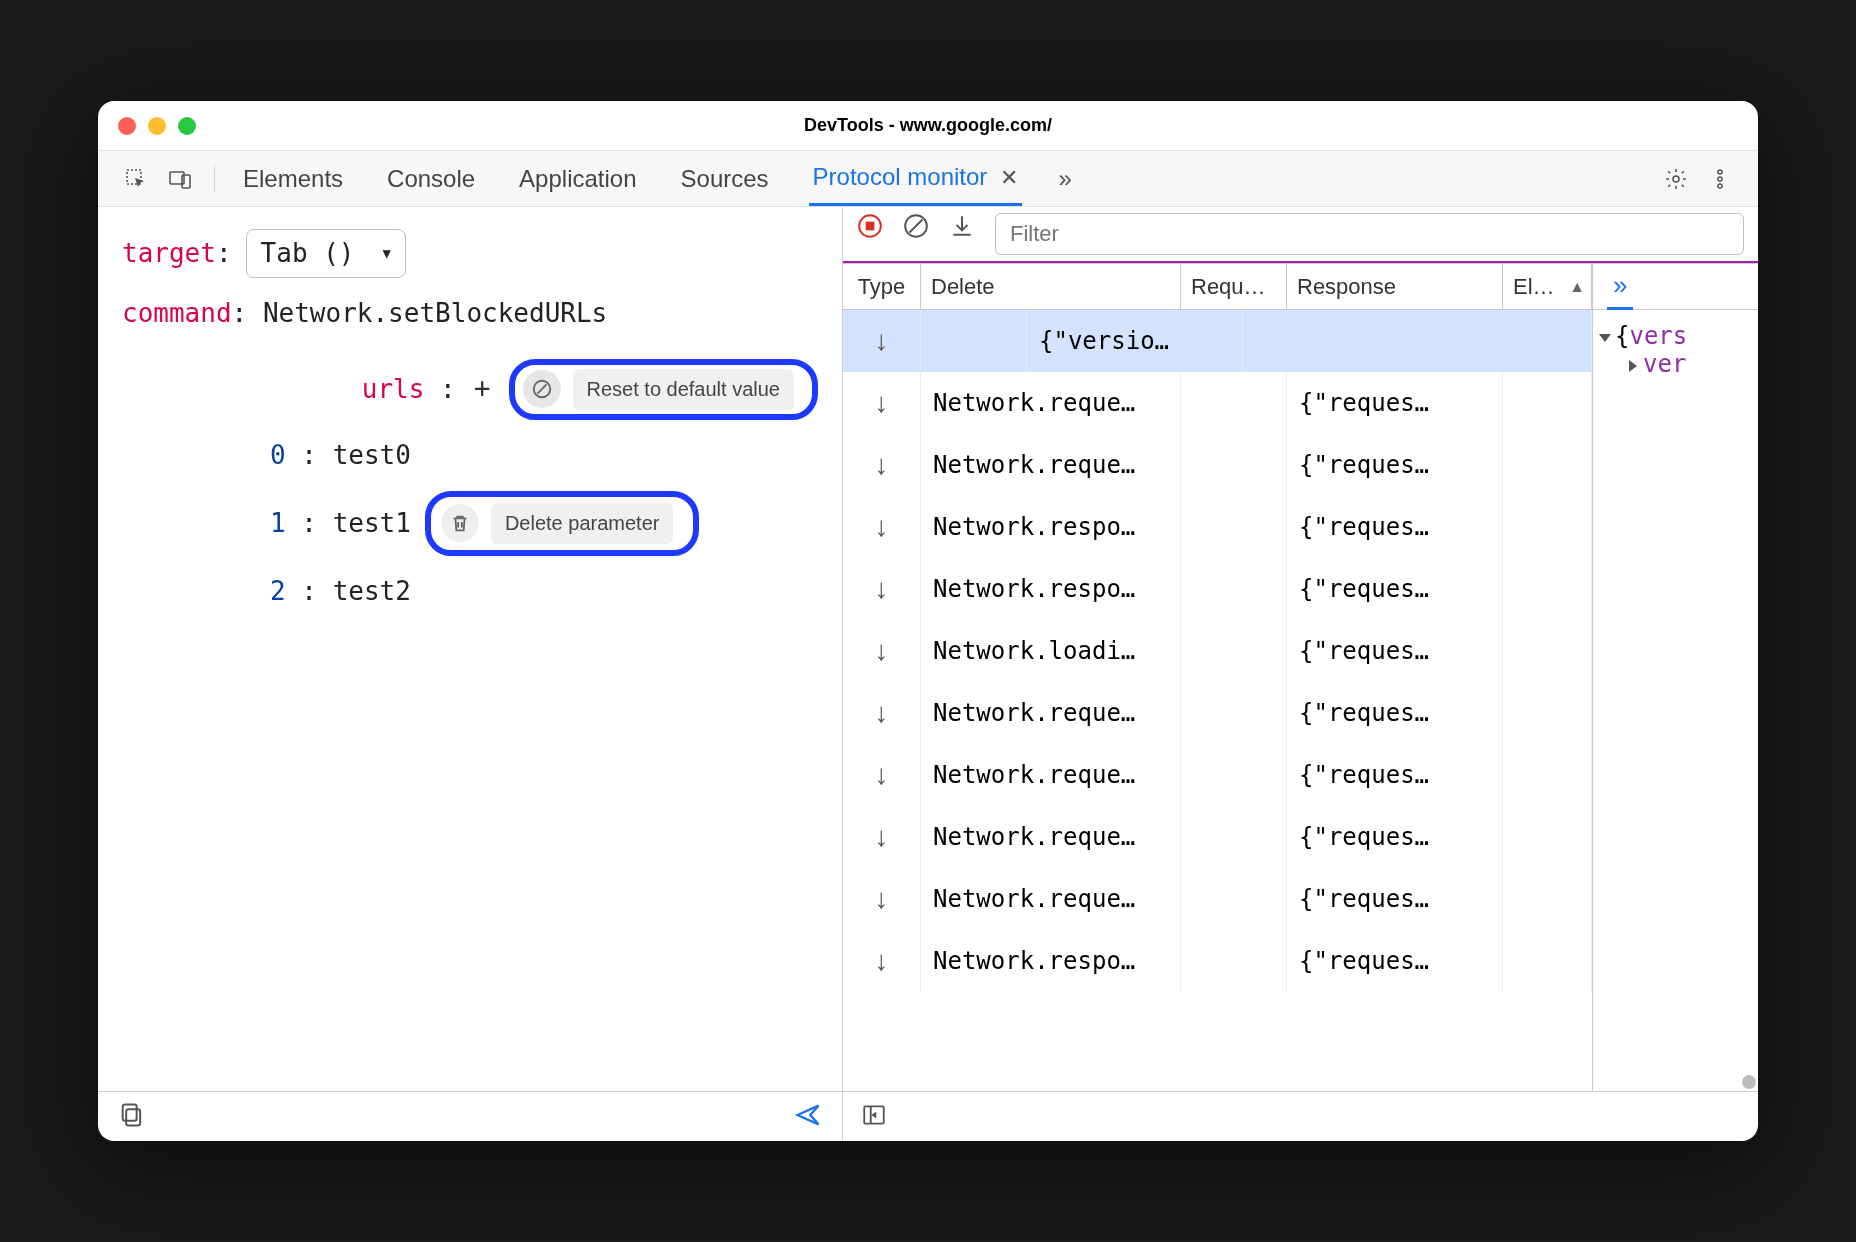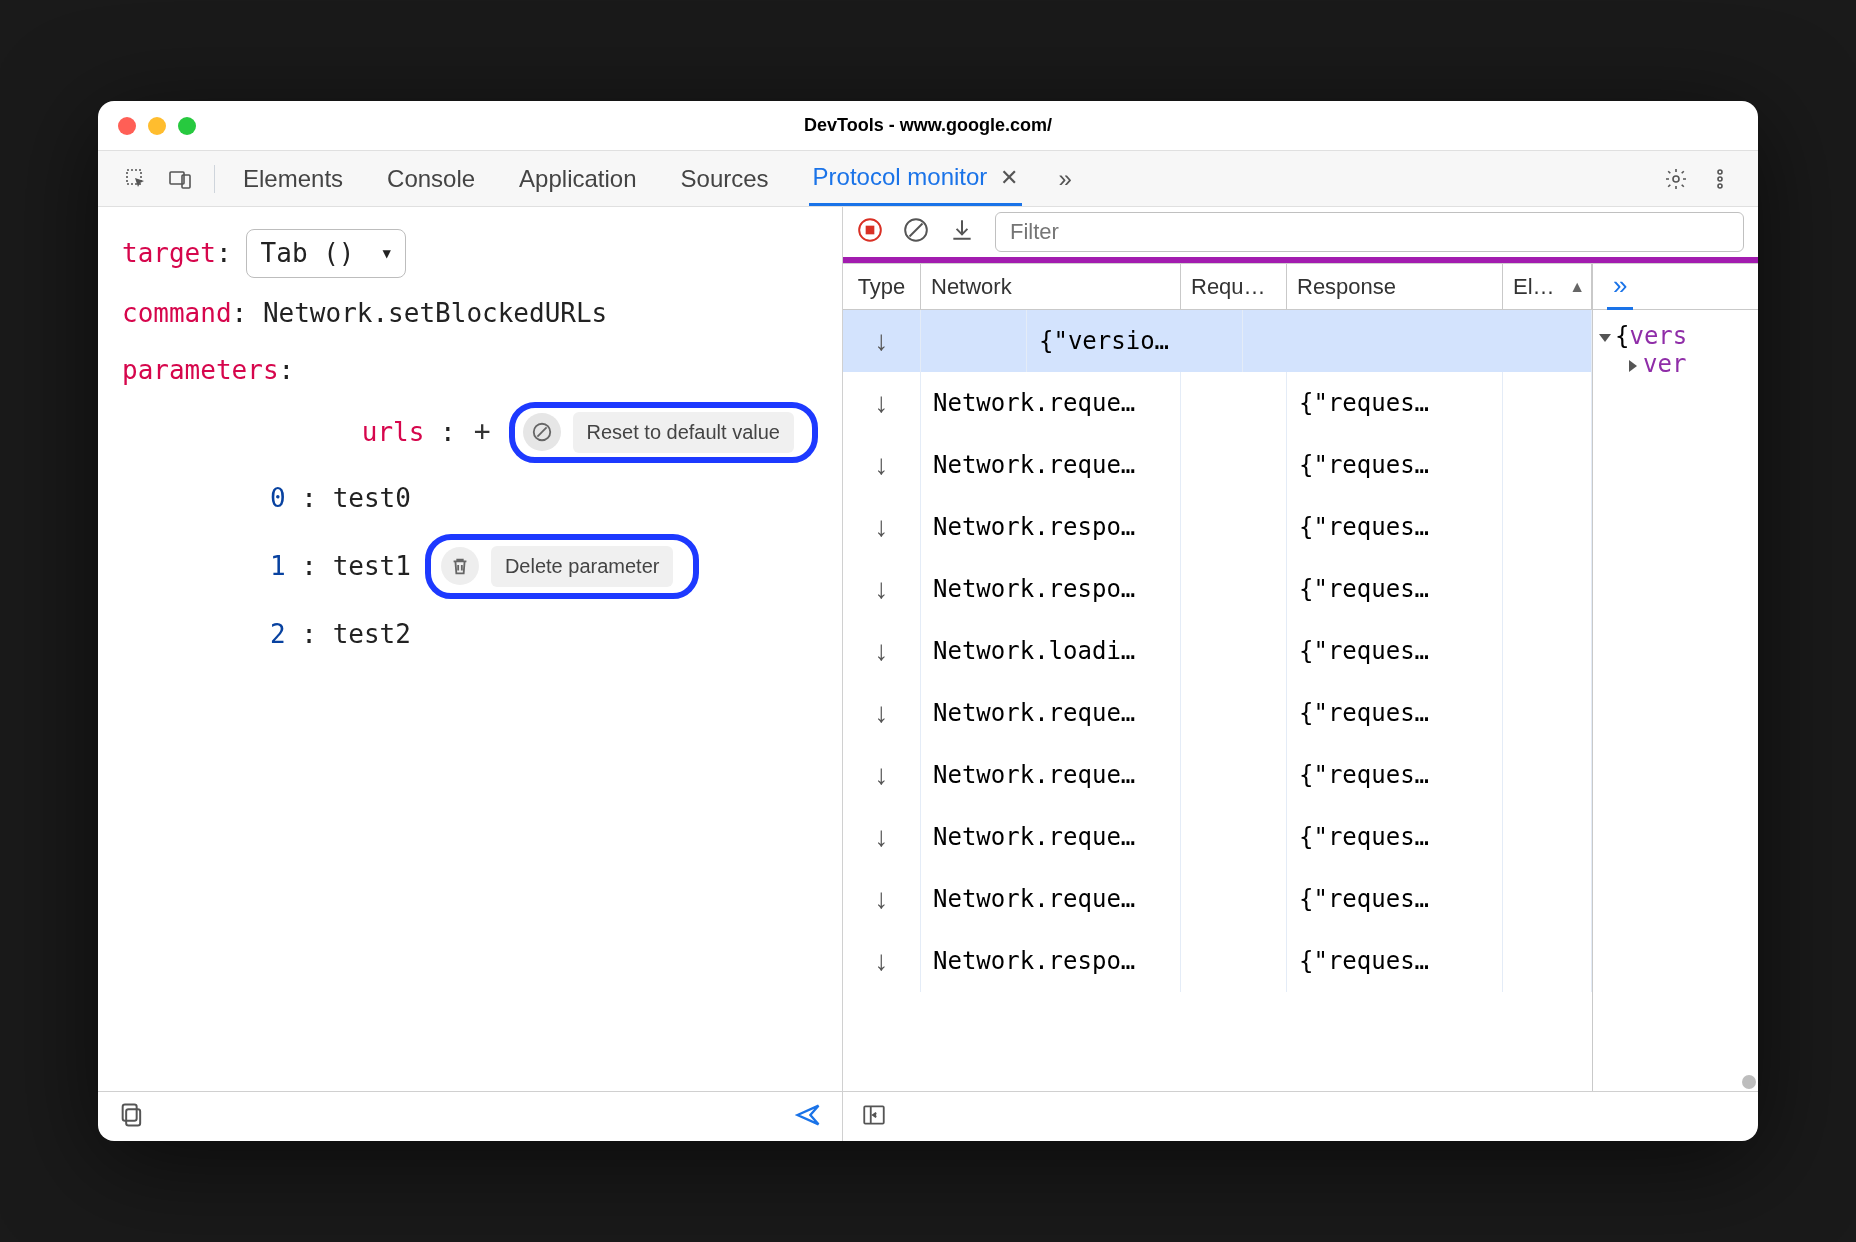--- a/index.html
+++ b/index.html
@@ -44,21 +44,21 @@
 .callout .circ svg { width: 22px; height: 22px; stroke: #666; fill: none; stroke-width: 2; }
 .callout .lbl { background: #f0f0f0; border-radius: 6px; padding: 4px 14px; font-size: 20px; font-family: -apple-system, sans-serif; color: #444; }
 .callout.b { padding: 6px 20px 6px 10px; }
 .callout.b .circ { background: #eee; }
 
 .left-footer { height: 50px; border-top: 1px solid #d0d0d0; display: flex; align-items: center; padding: 0 20px; }
 .left-footer .fspacer { flex: 1; }
 .left-footer svg { width: 28px; height: 28px; }
 
 .right-pane { flex: 1; display: flex; flex-direction: column; min-width: 0; }
-.rp-toolbar { height: 56px; display: flex; align-items: center; padding: 6px 14px; border-bottom: 6px solid #a21caf; gap: 20px; }
+.rp-toolbar { height: 56px; display: flex; padding: 6px 14px; border-bottom: 2px solid #a21caf; gap: 20px; }
 .rp-toolbar svg { width: 26px; height: 26px; stroke-width: 1.8; }
 .rec { stroke: #d93025; }
 .filter-input { flex: 1; border: 1.5px solid #c0c0c0; border-radius: 6px; font-size: 22px; padding: 6px 14px; font-family: inherit; }
 
 .rp-body { flex: 1; display: flex; min-height: 0; border-top: 1px solid #d0d0d0; }
 
 .table-wrap { flex: 0 0 750px; display: flex; flex-direction: column; border-right: 1px solid #c9c9c9; min-height: 0; }
 .thead { display: flex; border-bottom: 1px solid #c9c9c9; height: 46px; font-size: 22px; color: #333; align-items: stretch; }
 .thead .col { padding: 8px 10px; border-right: 1px solid #c9c9c9; display: flex; align-items: center; overflow: hidden; white-space: nowrap; }
 .c-type { width: 78px; justify-content: center; }
@@ -151,21 +151,20 @@
         <div class="row">
           <span><span class="kw-red">target</span>:</span>
           <span class="select-wrap">
             <span>Tab ()</span>
             <span class="chev">▼</span>
           </span>
         </div>
         <div style="height:14px"></div>
         <div><span class="kw-red">command</span>: <span>Network.setBlockedURLs</span></div>
         <div style="height:14px"></div>
-        <div><span class="kw-red">parameters</span>:</div>
 
         <div class="row indent1" style="margin-top:10px">
           <span><span class="kw-red">urls</span> :</span>
           <span class="plus-icon">+</span>
           <span class="callout">
             <span class="circ">
                   <svg viewBox="0 0 24 24">
                     <circle cx="12" cy="12" r="9"></circle>
                     <path d="M7 17 L17 7"></path>
                   </svg>
@@ -230,21 +229,21 @@
                 <path d="M12 3v13M7 11l5 5 5-5M4 20h16"></path>
               </svg>
         </span>
         <input class="filter-input" placeholder="Filter" style="">
       </div>
 
       <div class="rp-body">
         <div class="table-wrap">
           <div class="thead">
             <div class="col c-type">Type</div>
-            <div class="col c-method">Network</div>
+            <div class="col c-method">Delete</div>
             <div class="col c-req">Requ…</div>
             <div class="col c-resp">Response</div>
             <div class="col c-el">
                   <span>El…</span>
                   <span class="sorti">▲</span>
                 </div>
           </div>
           <div class="tbody" id="tbody">
                 <div class="trow sel">
                   <div class="cell c-type">↓</div>

